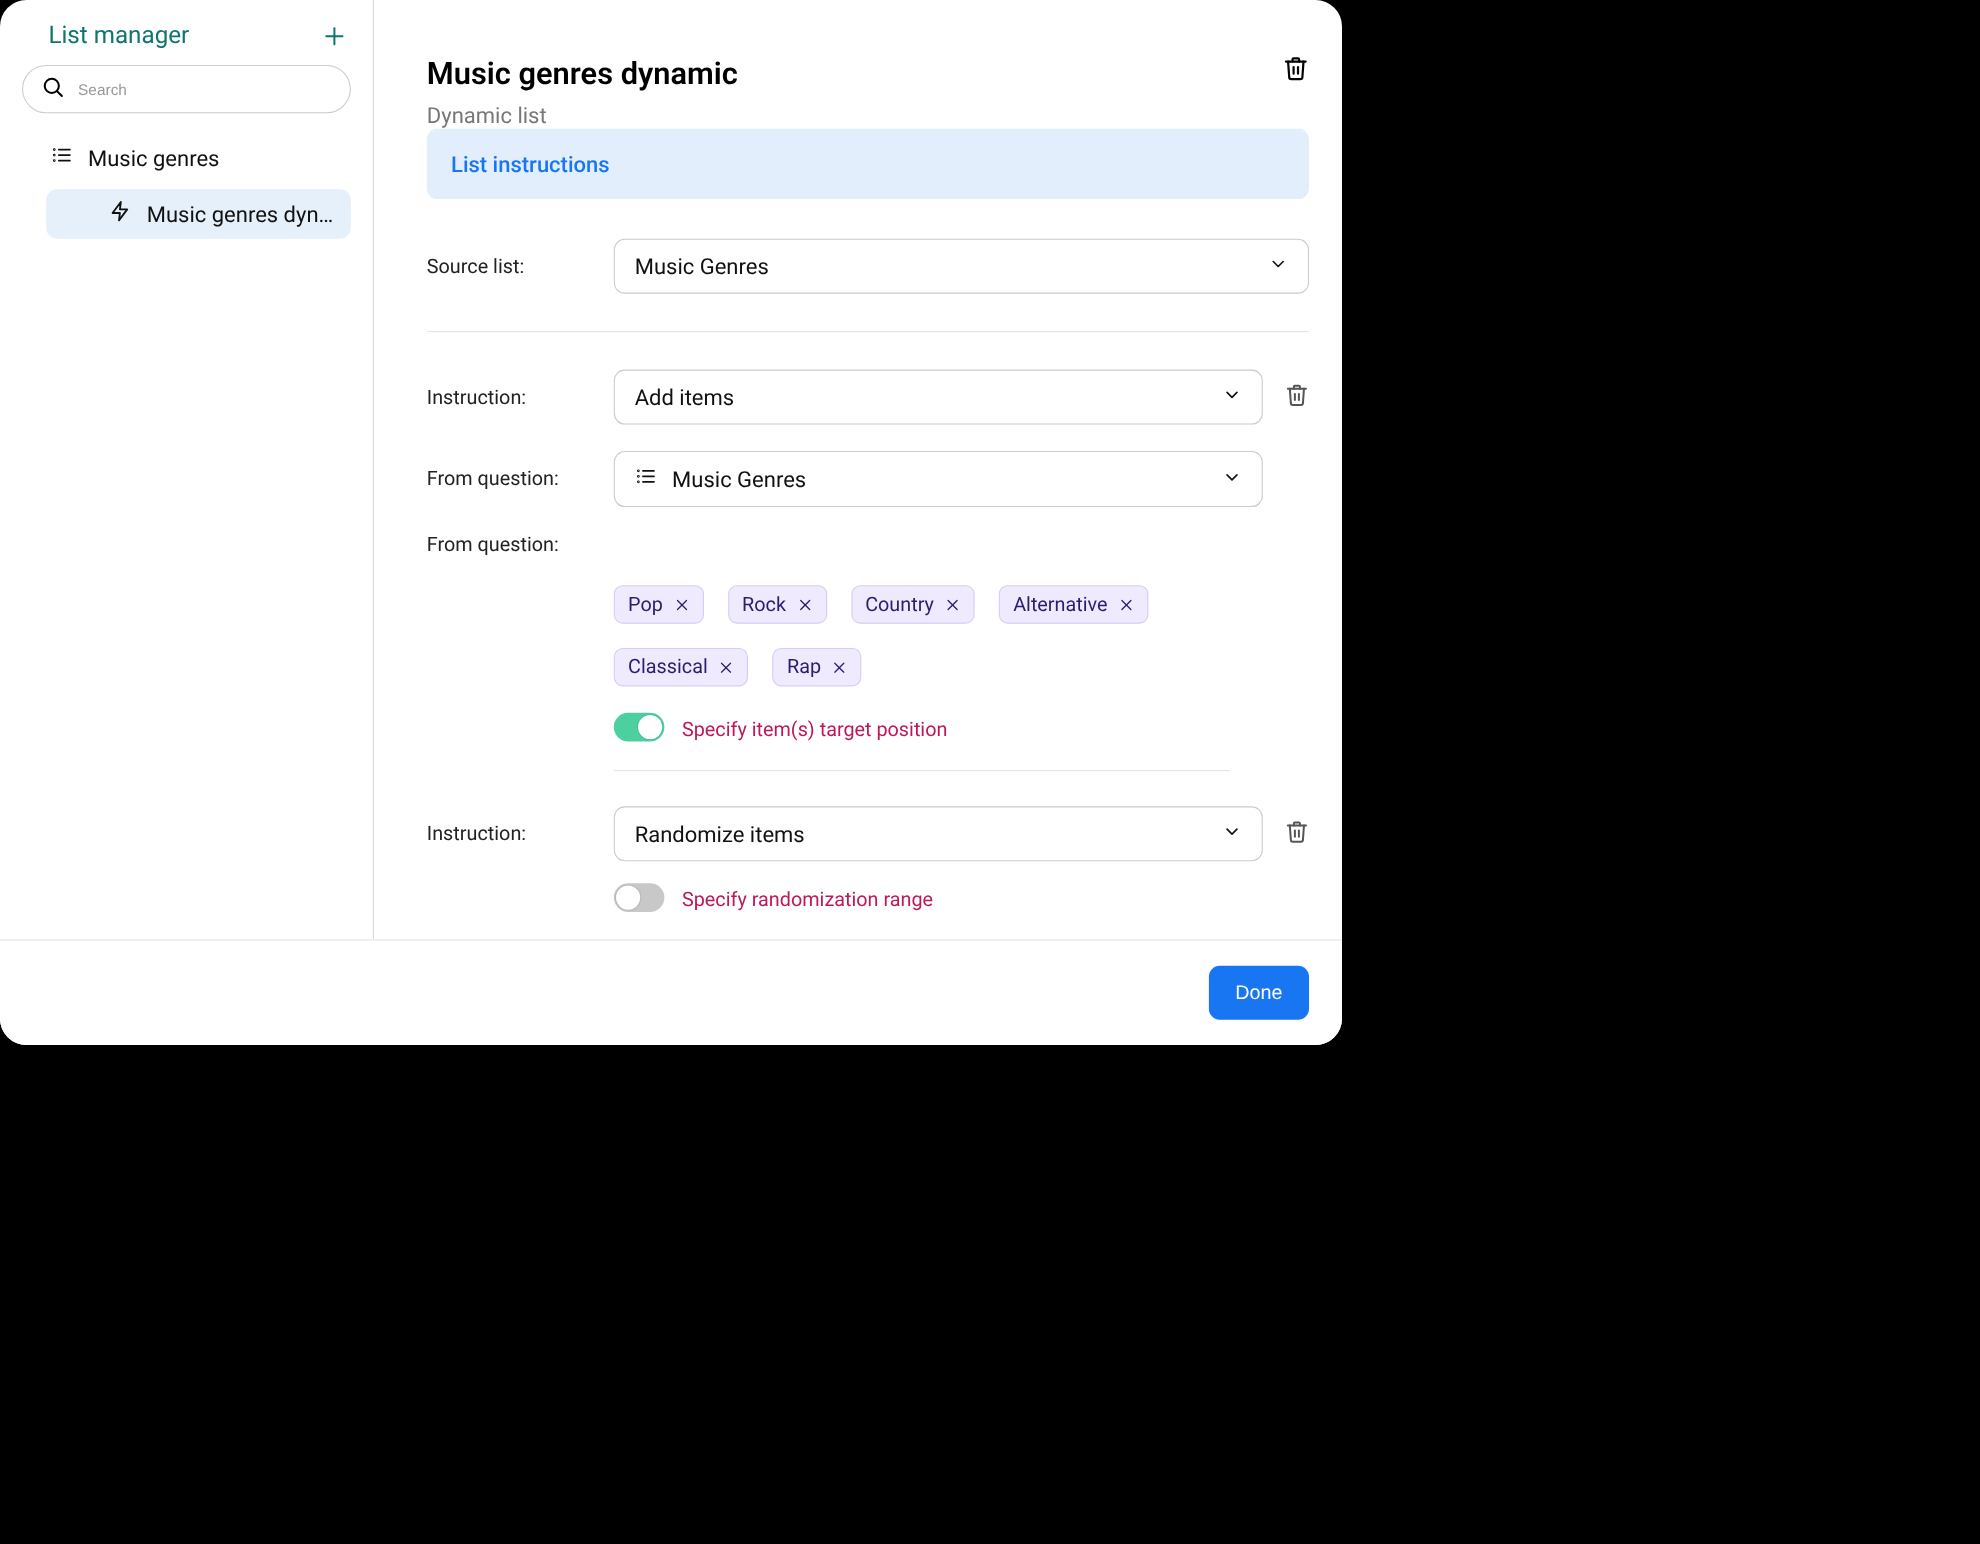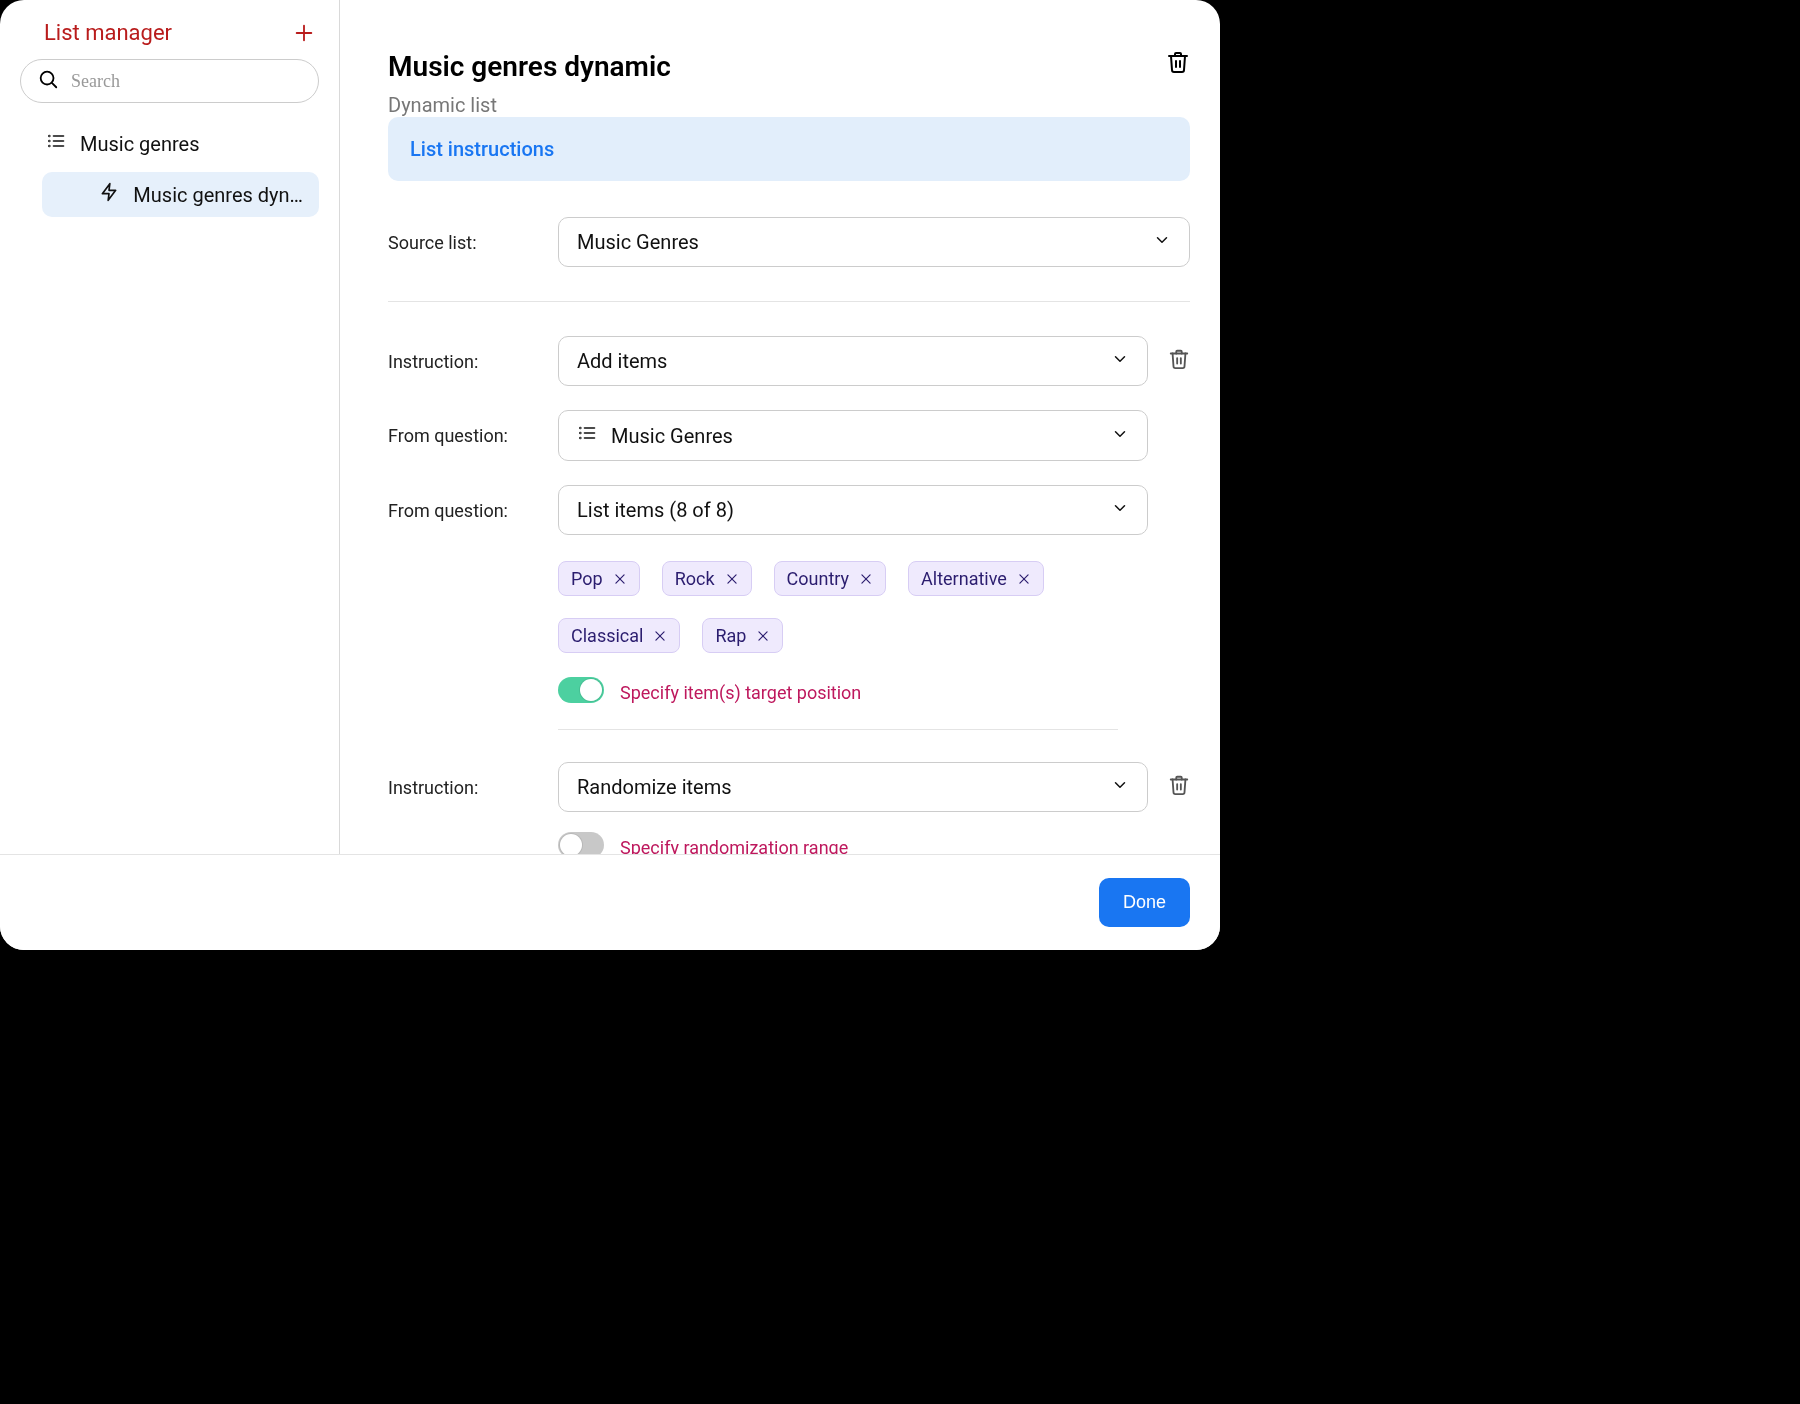--- a/index.html
+++ b/index.html
@@ -25,32 +25,31 @@
     width:340px;
     border-right:1px solid #d9d9d9;
     padding:18px 20px 18px 20px;
     display:flex;
     flex-direction:column;
     gap:14px;
     overflow:hidden;
   }
   .sidebar-header {
     display:flex; align-items:center; justify-content:space-between;
-    color:#b91c1c; font-size:22px; padding:2px 4px 0 24px;
+    color:#0f766e; font-size:22px; padding:2px 4px 0 24px;
   }
   .plus-btn svg { display:block; }
   .search-wrap {
     display:flex; align-items:center; gap:10px;
     border:1px solid #ccc; border-radius:999px;
     padding:8px 16px 8px 16px;
   }
   .search-wrap input {
-    border:none; outline:none; font-size:18px; flex:1; color:#333;
+    border:none; outline:none; font-size:14px; flex:1; color:#333;
     background:transparent;
-    font-family:Liberation Serif, serif;
   }
   .search-wrap input::placeholder { color:#999; }
   .tree { display:flex; flex-direction:column; gap:6px; padding-top:4px; }
   .tree-item {
     display:flex; align-items:center; gap:14px;
     padding:10px 16px 10px 26px; border-radius:10px;
     font-size:20px; color:#111; cursor:pointer;
     white-space:nowrap; overflow:hidden;
   }
   .tree-item .lbl { overflow:hidden; text-overflow:ellipsis; }
@@ -264,33 +263,20 @@
                 <svg width="18" height="18" viewBox="0 0 24 24" fill="none" stroke="#333" stroke-width="2" stroke-linecap="round" stroke-linejoin="round">
                     <polyline points="6 9 12 15 18 9"></polyline>
                   </svg>
               </span>
             </div>
             <span style="width:22px"></span>
           </div>
         </div>
         <div class="row">
           <div class="row-lbl">From question:</div>
-          <div class="row-field">
-            <div class="select">
-              <span class="left">
-                  <span>List items (8 of 8)</span>
-                </span>
-              <span>
-                <svg width="18" height="18" viewBox="0 0 24 24" fill="none" stroke="#333" stroke-width="2" stroke-linecap="round" stroke-linejoin="round">
-                    <polyline points="6 9 12 15 18 9"></polyline>
-                  </svg>
-              </span>
-            </div>
-            <span style="width:22px"></span>
-          </div>
         </div>
 
         <div class="chips" id="chips">
             <span class="chip">
               <span>Pop</span>
               <span class="x">
                 <svg width="14" height="14" viewBox="0 0 24 24" fill="none" stroke-width="2" stroke-linecap="round">
                   <line x1="5" y1="5" x2="19" y2="19"></line>
                   <line x1="19" y1="5" x2="5" y2="19"></line>
                 </svg>

